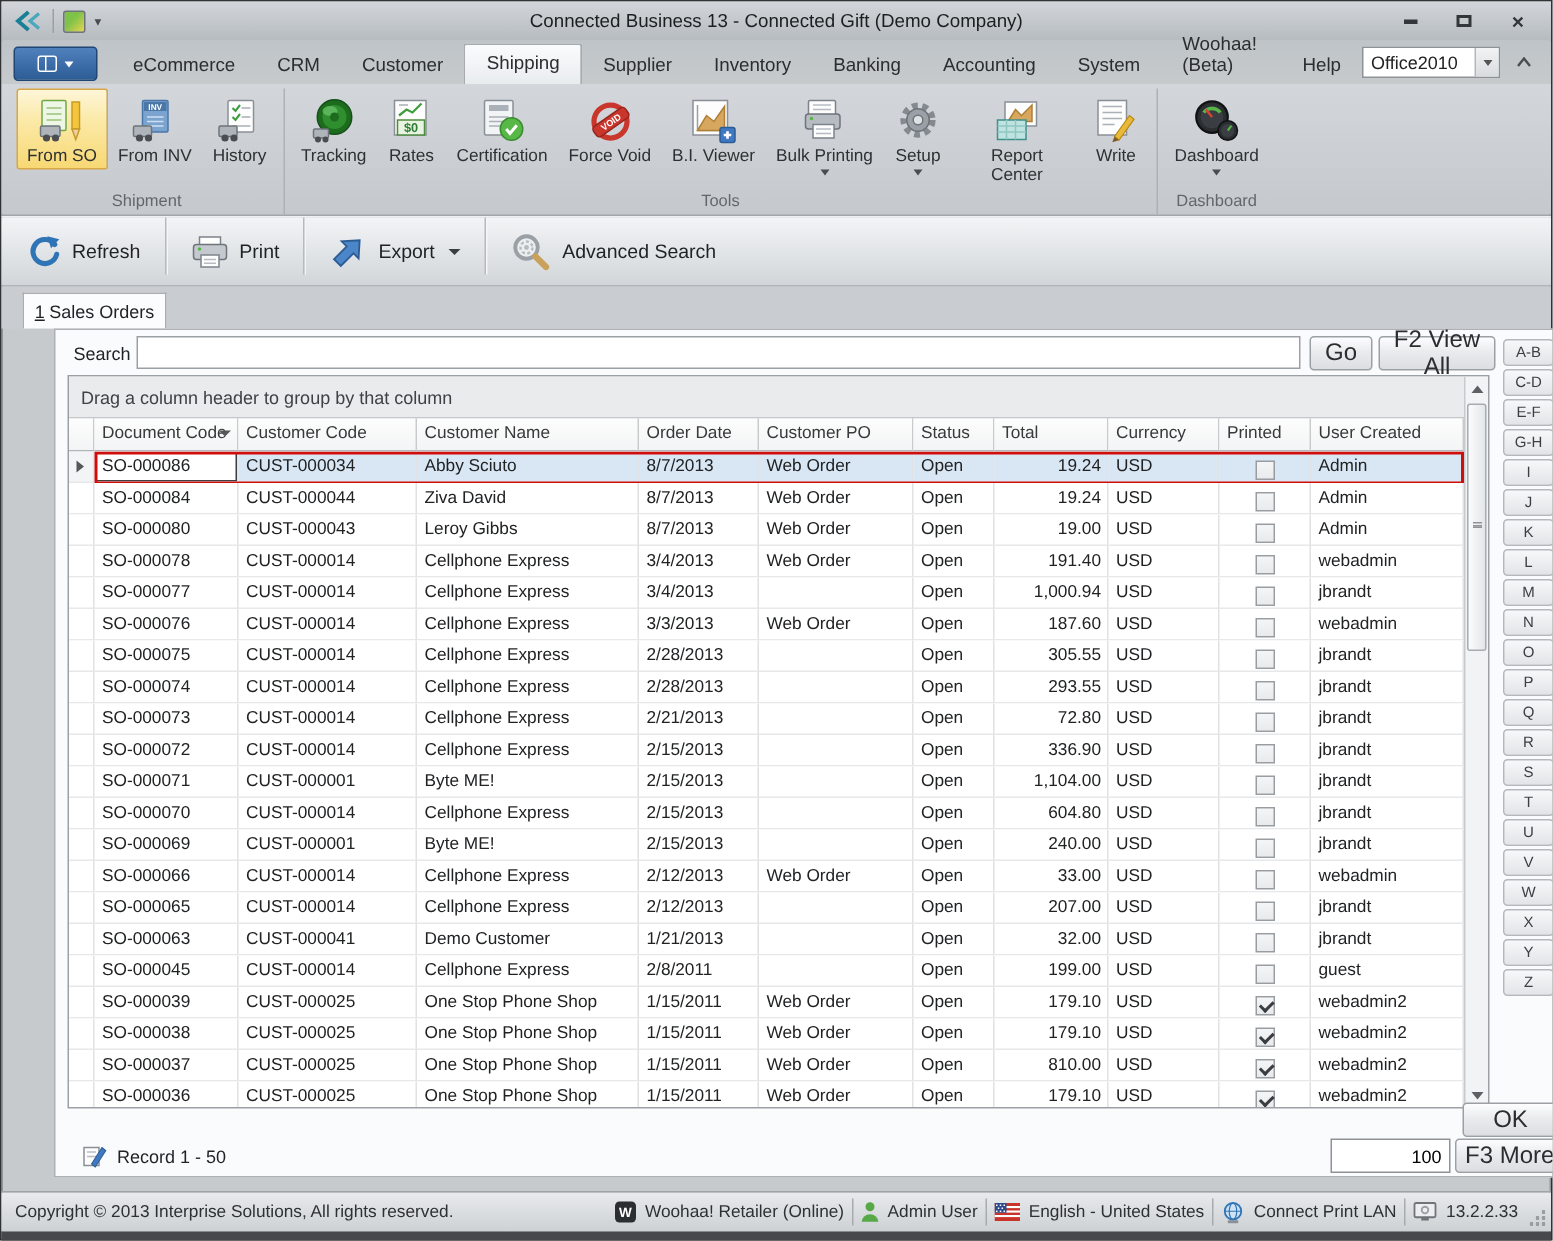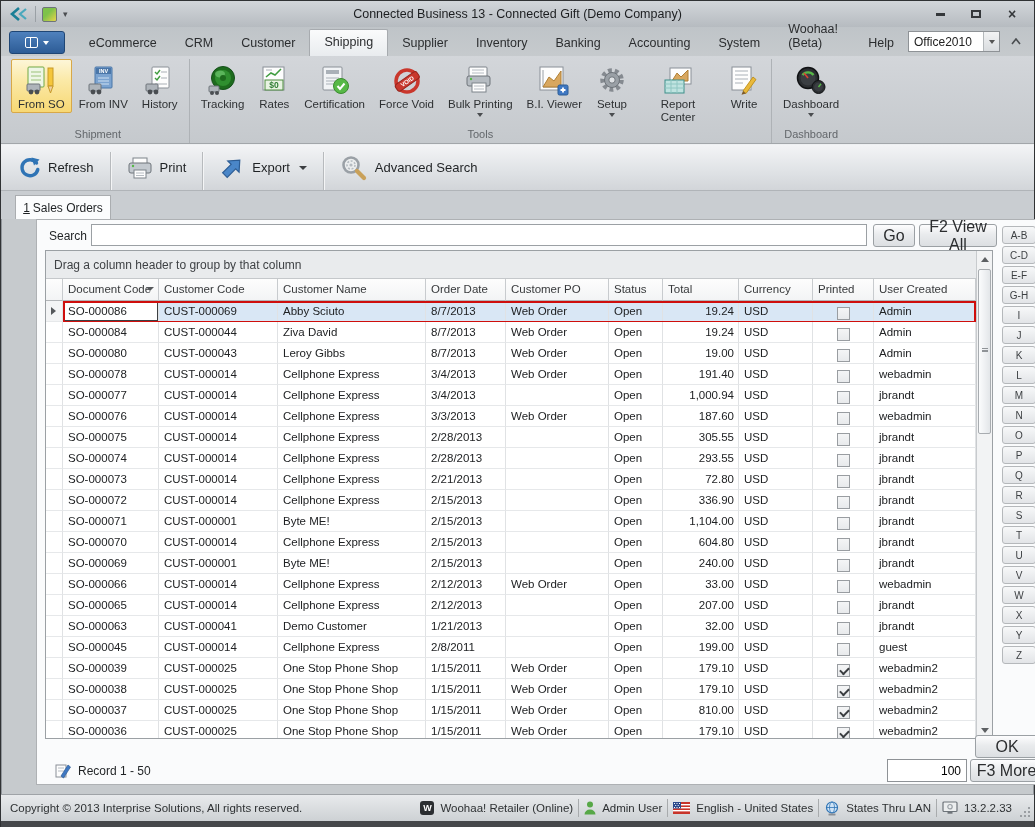--- a/index.html
+++ b/index.html
@@ -42,21 +42,21 @@
   .rib-group + .rib-group { border-left:1px solid #aeb2b6; }
   .rib-buttons { display:flex; align-items:flex-start; flex:1; }
   .rib-label { text-align:center; font-size:11px; color:#63676b; padding-bottom:3px; }
   .rib-btn { display:flex; flex-direction:column; align-items:center; padding:4px 6px 1px 6px; min-width:46px; border:1px solid transparent; border-radius:2px; }
   .rib-btn .ic { height:34px; display:flex; align-items:center; justify-content:center; }
   .rib-btn .lbl { font-size:11.5px; color:#2e3133; line-height:13px; text-align:center; max-width:72px; }
   .rib-btn .dd { width:0; height:0; border-left:3.5px solid transparent; border-right:3.5px solid transparent; border-top:4px solid #4a4d50; margin-top:2px; }
   .rib-btn.selected { background:linear-gradient(#fdf6d8,#fbe9a6 40%,#f7d874); border-color:#d8a848; }
 
   
-  .toolbar { position:absolute; left:0; top:143px; width:100%; height:47px; background:linear-gradient(#f3f4f6,#dfe2e5 60%,#d2d5d9); border-top:1px solid #eef0f2; border-bottom:1px solid #b0b4b8; display:flex; align-items:flex-end; }
+  .toolbar { position:absolute; left:0; top:143px; width:100%; height:47px; background:linear-gradient(#f3f4f6,#dfe2e5 60%,#d2d5d9); border-top:1px solid #eef0f2; border-bottom:1px solid #b0b4b8; display:flex; align-items:flex-start; }
   .tool-item { display:flex; align-items:center; gap:7px; padding:0 16px; height:100%; }
   .tool-item .t-lbl { font-size:13px; color:#1f2224; }
   .tool-sep { width:1px; height:38px; background:#b7babd; box-shadow:1px 0 0 #f4f5f6; }
   .tool-caret { width:0; height:0; border-left:4px solid transparent; border-right:4px solid transparent; border-top:4.5px solid #3b3e41; margin-left:2px; }
 
   
   .tabstrip { position:absolute; left:0; top:190px; width:100%; height:28px; background:#c9cdd1; }
   .view-tab { position:absolute; left:14px; bottom:0; width:96px; height:24px; background:#fbfcfd; border:1px solid #aaadb0; border-bottom:none; font-size:12px; color:#1f2224; display:flex; align-items:center; justify-content:center; gap:3px; }
 
   
@@ -288,45 +288,45 @@
                   <rect x="3" y="12.5" width="26" height="8" rx="2.5" fill="#c9372c" stroke="#96241c"></rect>
                   <text x="16" y="18.6" text-anchor="middle" font-size="6" font-weight="bold" fill="#fff">VOID</text>
                 </g>
               </svg>
           </div>
           <div class="lbl">Force Void</div>
         </div>
         <div class="rib-btn">
           <div class="ic">
             <svg width="32" height="32">
+                <rect x="2" y="2" width="23" height="23" fill="#fdfdfd" stroke="#8a9097"></rect>
+                <line x1="5" y1="22" x2="23" y2="22" stroke="#9aa0a6"></line>
+                <line x1="5" y1="5" x2="5" y2="22" stroke="#9aa0a6"></line>
+                <polygon points="5,22 11,12 16,16 23,6 23,22" fill="#d8a75f" stroke="#b07f34"></polygon>
+                <rect x="20" y="20" width="10" height="10" rx="1.5" fill="#3f78c3" stroke="#2c5c94"></rect>
+                <path d="M25 22.5 v5 M22.5 25 h5" stroke="#fff" stroke-width="1.8"></path>
+              </svg>
+          </div>
+          <div class="lbl">B.I. Viewer</div>
+        </div>
+        <div class="rib-btn">
+          <div class="ic">
+            <svg width="32" height="32">
                 <rect x="5" y="2" width="18" height="10" rx="1" fill="#fdfdfd" stroke="#7d838a"></rect>
                 <line x1="8" y1="5" x2="20" y2="5" stroke="#b6bcc2"></line>
                 <line x1="8" y1="8" x2="20" y2="8" stroke="#b6bcc2"></line>
                 <rect x="3" y="11" width="23" height="10" rx="2" fill="#b6bcc2" stroke="#6e747a"></rect>
                 <circle cx="7" cy="14" r="1.2" fill="#57b847"></circle>
                 <rect x="8" y="18" width="14" height="9" fill="#fdfdfd" stroke="#7d838a"></rect>
                 <line x1="10" y1="21" x2="20" y2="21" stroke="#b6bcc2"></line>
                 <line x1="10" y1="24" x2="20" y2="24" stroke="#b6bcc2"></line>
               </svg>
           </div>
           <div class="lbl">Bulk Printing</div>
           <div class="dd"></div>
-        </div>
-        <div class="rib-btn">
-          <div class="ic">
-            <svg width="32" height="32">
-                <rect x="2" y="2" width="23" height="23" fill="#fdfdfd" stroke="#8a9097"></rect>
-                <line x1="5" y1="22" x2="23" y2="22" stroke="#9aa0a6"></line>
-                <line x1="5" y1="5" x2="5" y2="22" stroke="#9aa0a6"></line>
-                <polygon points="5,22 11,12 16,16 23,6 23,22" fill="#d8a75f" stroke="#b07f34"></polygon>
-                <rect x="20" y="20" width="10" height="10" rx="1.5" fill="#3f78c3" stroke="#2c5c94"></rect>
-                <path d="M25 22.5 v5 M22.5 25 h5" stroke="#fff" stroke-width="1.8"></path>
-              </svg>
-          </div>
-          <div class="lbl">B.I. Viewer</div>
         </div>
         <div class="rib-btn">
           <div class="ic">
             <svg width="32" height="32">
                 <circle cx="16" cy="15" r="9" fill="none" stroke="#858a90" stroke-width="5.5" stroke-dasharray="3.6 2.8"></circle>
                 <circle cx="16" cy="15" r="7.5" fill="#9aa0a6" stroke="#6e747a"></circle>
                 <circle cx="16" cy="15" r="3.2" fill="#dfe2e5" stroke="#6e747a"></circle>
               </svg>
           </div>
           <div class="lbl">Setup</div>
@@ -481,21 +481,21 @@
             <div class="hcell" style="width: 74px;">Currency</div>
             <div class="hcell" style="width: 61px;">Printed</div>
             <div class="hcell" style="width: 102px;">User Created</div>
           </div>
         <div id="grid-rows">
             <div class="grow sel">
               <div class="cell ind" style="width: 17px;">
                 <div class="row-arrow"></div>
               </div>
               <div class="cell focus" style="width: 96px;">SO-000086</div>
-              <div class="cell" style="width: 119px;">CUST-000069</div>
+              <div class="cell" style="width: 119px;">CUST-000034</div>
               <div class="cell" style="width: 148px;">Abby Sciuto</div>
               <div class="cell" style="width: 80px;">8/7/2013</div>
               <div class="cell" style="width: 103px;">Web Order</div>
               <div class="cell" style="width: 54px;">Open</div>
               <div class="cell right" style="width: 76px;">19.24</div>
               <div class="cell" style="width: 74px;">USD</div>
               <div class="cell" style="width: 61px;">
                 <div class="chk"></div>
               </div>
               <div class="cell" style="width: 102px;">Admin</div>
@@ -865,21 +865,21 @@
           </svg>
         <span>English - United States</span>
       </div>
       <div class="sb-item">
         <svg width="16" height="15">
             <circle cx="8" cy="6.5" r="5.5" fill="#cfe3f5" stroke="#2f74b5" stroke-width="1.2"></circle>
             <ellipse cx="8" cy="6.5" rx="2.5" ry="5.5" fill="none" stroke="#2f74b5" stroke-width="0.8"></ellipse>
             <line x1="2.5" y1="6.5" x2="13.5" y2="6.5" stroke="#2f74b5" stroke-width="0.8"></line>
             <rect x="4.5" y="12.5" width="7" height="2" rx="0.5" fill="#8a9097"></rect>
           </svg>
-        <span>States Thru LAN</span>
+        <span>Connect Print LAN</span>
       </div>
       <div class="sb-item">
         <svg width="16" height="14">
             <rect x="1" y="1" width="14" height="9.5" rx="1" fill="#eceeef" stroke="#6e747a" stroke-width="1.2"></rect>
             <circle cx="8" cy="5.7" r="2.2" fill="none" stroke="#9aa0a6" stroke-width="1.2"></circle>
             <rect x="5.5" y="10.5" width="5" height="2.2" fill="#6e747a"></rect>
           </svg>
         <span>13.2.2.33</span>
       </div>
       <div class="grip"></div>

